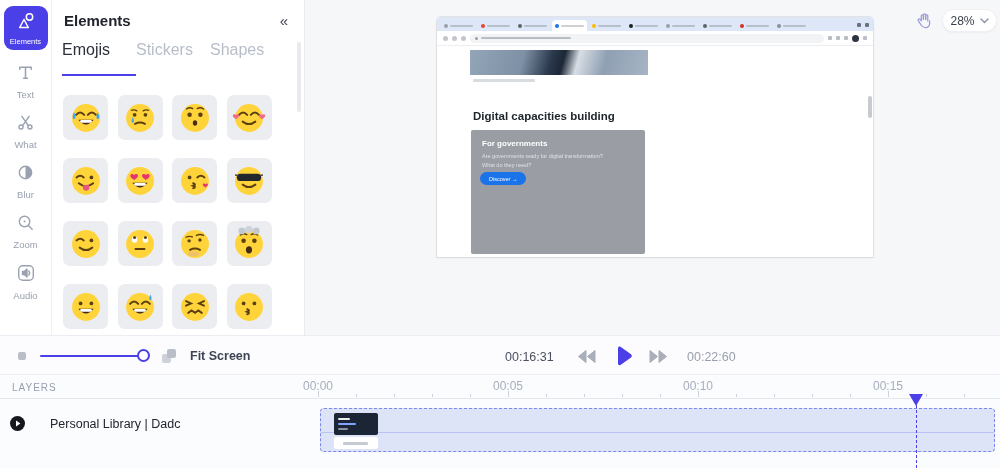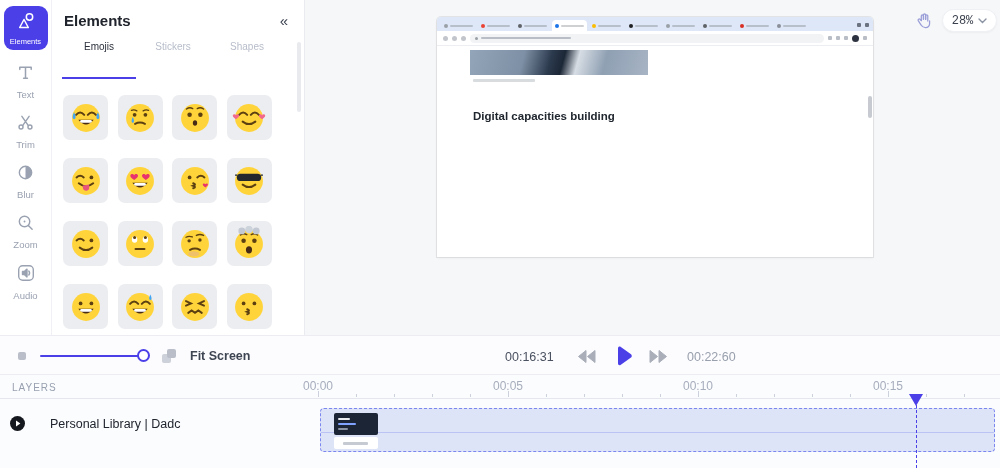--- a/index.html
+++ b/index.html
@@ -16,21 +16,21 @@
   .rail-item{margin-top:13px;display:flex;flex-direction:column;align-items:center;gap:3px;cursor:pointer;}
   .rail-item .lbl{font-size:9.5px;color:#99a1b0;}
 
   
   #panel{position:absolute;left:52px;top:0;width:253px;height:335px;background:#fff;
          border-right:1px solid #e9ebf0;z-index:4;}
   .panel-head{display:flex;align-items:center;justify-content:space-between;padding:12px 16px 6px 12px;}
   .panel-title{font-size:15px;font-weight:700;color:#20242c;}
   .collapse{font-size:15px;color:#3c4250;cursor:pointer;line-height:1;}
   .tabs{display:flex;margin:6px 0 0 10px;}
-  .tab{width:74px;text-align:center;font-size:10px;color:#b7bdc9;padding-bottom:25px;cursor:pointer;border-bottom:2.5px solid transparent;}
+  .tab{width:74px;text-align:left;font-size:16px;color:#b7bdc9;padding-bottom:15px;cursor:pointer;border-bottom:2.5px solid transparent;}
   .tab.active{color:#2a2f3a;border-bottom-color:#4b3fe8;}
   .grid{position:absolute;left:11px;top:95px;display:grid;grid-template-columns:repeat(4,45px);gap:18px 9.5px;}
   .tile{width:45px;height:45px;background:#ecedf0;border-radius:7px;display:flex;align-items:center;justify-content:center;cursor:pointer;}
   .panel-scrollbar{position:absolute;right:3px;top:42px;width:4px;height:70px;background:#e8eaee;border-radius:2px;}
 
   
   #canvas{position:absolute;left:306px;top:0;width:694px;height:335px;background:#f6f7f9;}
   #browser{position:absolute;left:131px;top:17px;width:436px;height:240px;background:#fff;
            border-radius:4px 4px 0 0;box-shadow:0 0 0 1px rgba(0,0,0,.07),0 1px 3px rgba(0,0,0,.06);}
   .tabstrip{height:14px;background:#dde7f7;border-radius:4px 4px 0 0;display:flex;align-items:flex-end;padding:0 4px;gap:2px;}
@@ -56,21 +56,21 @@
   .card.c1{left:34px;} .card.c2{left:220px;}
   .card-title{color:#fff;font-weight:700;font-size:8px;}
   .card-body{color:#dfe1e4;font-size:5.5px;line-height:1.6;margin-top:4px;width:122px;}
   .card-btn{position:absolute;left:9px;background:#1a73e8;color:#fff;font-size:5.5px;border-radius:9px;
             padding:3.5px 9px;display:inline-block;cursor:default;}
   .c1 .card-btn{top:42px;} .c2 .card-btn{top:64px;}
   .page-scrollbar{position:absolute;right:1px;top:50px;width:4px;height:22px;background:#c7cbd1;border-radius:2px;}
   #pan-tool{position:absolute;left:609px;top:12px;width:18px;height:18px;cursor:pointer;}
   #zoom-pill{position:absolute;left:636px;top:9px;width:55px;height:23px;background:#fff;border:1px solid #eef0f4;
              border-radius:12px;display:flex;align-items:center;justify-content:center;gap:5px;cursor:pointer;
-             box-shadow:0 1px 2px rgba(0,0,0,.04);font-family:Liberation Mono, monospace;}
+             box-shadow:0 1px 2px rgba(0,0,0,.04);}
   #zoom-pill .val{font-size:12px;color:#3a404d;}
 
   
   #controlbar{position:absolute;left:0;top:335px;width:1000px;height:40px;background:#fcfcfe;
               border-top:1px solid #ececf2;border-bottom:1px solid #ececf2;z-index:6;}
   .zoom-out-sq{position:absolute;left:18px;top:16px;width:8px;height:8px;background:#b9bec9;border-radius:2px;cursor:pointer;}
   .slider{position:absolute;left:40px;top:19px;width:108px;height:2px;background:#4b3fe8;border-radius:1px;cursor:pointer;}
   .handle{position:absolute;left:97px;top:-6px;width:13px;height:13px;border-radius:50%;background:#fff;
           border:2.5px solid #4b3fe8;cursor:grab;}
   .zoom-in-sq{position:absolute;left:162px;top:13px;width:14px;height:14px;cursor:pointer;}
@@ -124,21 +124,21 @@
             <path d="M4 4.5 H16 M4 4.5 v2.2 M16 4.5 v2.2 M10 4.5 V16 M8 16 h4"></path>
           </svg></span>
         <span class="lbl">Text</span>
       </div>
       <div class="rail-item">
         <span class="ric"><svg width="19" height="19" viewBox="0 0 20 20" fill="none" stroke="#9aa2b1" stroke-width="1.5" stroke-linecap="round">
             <path d="M13.8 3.5 L7 13.2 M6.2 3.5 L13 13.2"></path>
             <circle cx="5.3" cy="14.8" r="2.1"></circle>
             <circle cx="14.7" cy="14.8" r="2.1"></circle>
           </svg></span>
-        <span class="lbl">Trim</span>
+        <span class="lbl">What</span>
       </div>
       <div class="rail-item">
         <span class="ric"><svg width="19" height="19" viewBox="0 0 20 20">
             <circle cx="10" cy="10" r="6.5" fill="none" stroke="#9aa2b1" stroke-width="1.5"></circle>
             <path d="M10 3.5 a6.5 6.5 0 0 1 0 13 Z" fill="#9aa2b1"></path>
           </svg></span>
         <span class="lbl">Blur</span>
       </div>
       <div class="rail-item">
         <span class="ric"><svg width="19" height="19" viewBox="0 0 20 20" fill="none" stroke="#9aa2b1" stroke-width="1.5" stroke-linecap="round">
@@ -381,20 +381,25 @@
         <span class="exticon"></span>
         <span class="exticon"></span>
         <span class="exticon"></span>
         <span class="avatar"></span>
         <span class="exticon"></span>
       </div>
       <div class="page">
         <div class="photo"></div>
         <div class="caption"></div>
         <div class="pg-heading">Digital capacities building</div>
+        <div class="card c1">
+          <div class="card-title">For governments</div>
+          <div class="card-body">Are governments ready for digital transformation? What do they need?</div>
+          <div class="card-btn">Discover →</div>
+        </div>
         <div class="page-scrollbar"></div>
       </div>
     </div>
 
     <div id="pan-tool">
       <svg width="18" height="18" viewBox="0 0 20 20" fill="none" stroke="#9a9ed8" stroke-width="1.4" stroke-linecap="round" stroke-linejoin="round">
         <path d="M7 9.5 V4.5 a1.2 1.2 0 0 1 2.4 0 V8"></path>
         <path d="M9.4 8 V3.3 a1.2 1.2 0 0 1 2.4 0 V8"></path>
         <path d="M11.8 8.2 V4.3 a1.2 1.2 0 0 1 2.4 0 V10"></path>
         <path d="M7 9.5 L5.6 8 a1.3 1.3 0 0 0 -2 1.6 L6.8 14.5 a5.5 5.5 0 0 0 4.8 2.8 h0.4 a4.2 4.2 0 0 0 4.2 -4.2 V10"></path>

